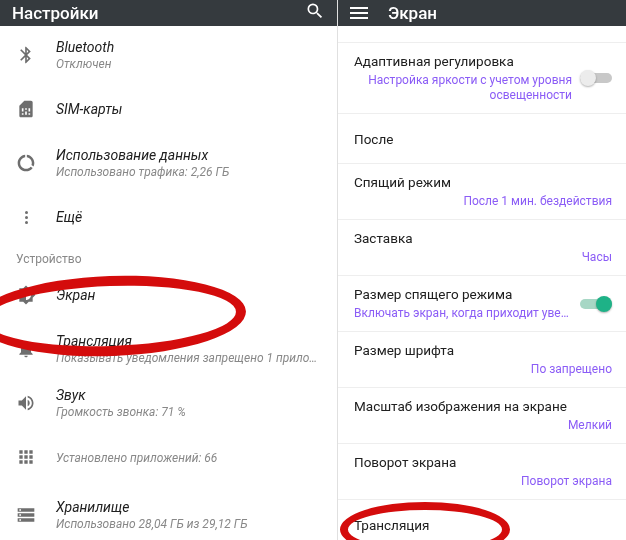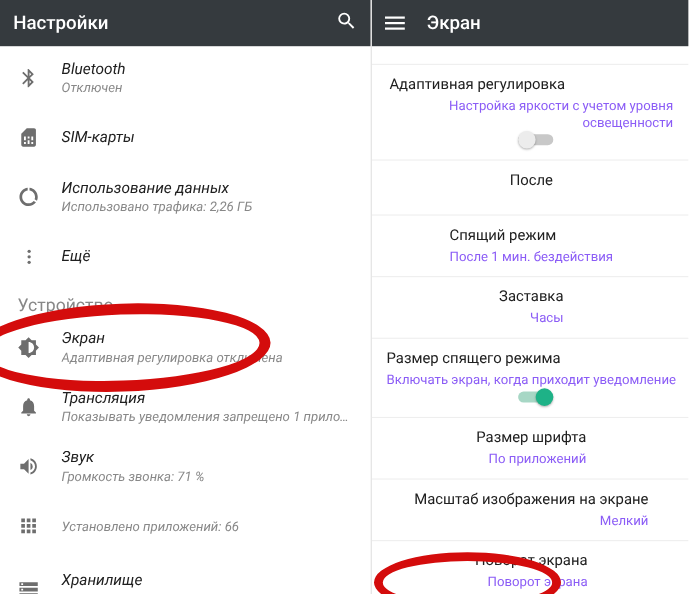--- a/index.html
+++ b/index.html
@@ -15,21 +15,21 @@
     height: 540px;
     overflow: hidden;
     position: relative;
   }
   .panel-left { width: 338px; border-right: 1px solid #e0e0e0; }
   .panel-right { width: 288px; }
 
   .appbar {
     background: #353a3e;
     color: #fff;
-    height: 42px;
+    height: 26px;
     display: flex;
     align-items: center;
     padding: 0 12px;
   }
   .appbar .title {
     font-size: 17px;
     font-weight: 500;
     flex: 1;
   }
   .appbar .hamburger {
@@ -79,32 +79,31 @@
   }
   .item .sub {
     font-size: 12px;
     color: #888;
     margin-top: 2px;
     white-space: nowrap;
     overflow: hidden;
     text-overflow: ellipsis;
   }
   .section-header {
-    font-size: 16px;
+    font-size: 12px;
     color: #888;
     padding: 8px 16px 2px 16px;
   }
 
   .item-r {
     padding: 10px 14px 10px 16px;
     border-bottom: 1px solid #eee;
     display: flex;
     align-items: center;
     min-height: 50px;
-    flex-direction: column;
   }
   .item-r .rtexts { flex: 1; min-width: 0; }
   .item-r .rlabel { font-size: 13.5px; color: #202020; }
   .item-r .rsub { font-size: 12px; color: #8b5cf6; margin-top: 4px; line-height: 1.25; text-align: right; }
   .item-r .rsub.ellipsis { white-space: nowrap; overflow: hidden; text-overflow: ellipsis; }
 
   .switch {
     width: 32px; height: 16px;
     position: relative;
     flex: 0 0 auto;
@@ -213,21 +212,20 @@
     <div class="section-header">Устройство</div>
 
     <div class="item">
       <div class="icon">
         <svg viewBox="0 0 24 24">
             <path d="M20 15.31L23.31 12 20 8.69V4h-4.69L12 .69 8.69 4H4v4.69L.69 12 4 15.31V20h4.69L12 23.31 15.31 20H20v-4.69zM12 18V6c3.31 0 6 2.69 6 6s-2.69 6-6 6z"></path>
           </svg>
       </div>
       <div class="texts">
         <div class="label">Экран</div>
-        <div class="sub">Адаптивная регулировка отключена</div>
       </div>
     </div>
 
     <div class="item">
       <div class="icon">
         <svg viewBox="0 0 24 24">
             <path d="M12 22c1.1 0 2-.9 2-2h-4a2 2 0 002 2zm6-6v-5c0-3.07-1.63-5.64-4.5-6.32V4c0-.83-.67-1.5-1.5-1.5s-1.5.67-1.5 1.5v.68C7.64 5.36 6 7.92 6 11v5l-2 2v1h16v-1l-2-2z"></path>
           </svg>
       </div>
       <div class="texts">
@@ -328,21 +326,21 @@
       </div>
       <div class="switch on">
         <div class="track"></div>
           <div class="thumb"></div>
       </div>
     </div>
 
     <div class="item-r">
       <div class="rtexts">
         <div class="rlabel">Размер шрифта</div>
-        <div class="rsub">По приложений</div>
+        <div class="rsub">По запрещено</div>
       </div>
     </div>
 
     <div class="item-r">
       <div class="rtexts">
         <div class="rlabel">Масштаб изображения на экране</div>
         <div class="rsub">Мелкий</div>
       </div>
     </div>
 

